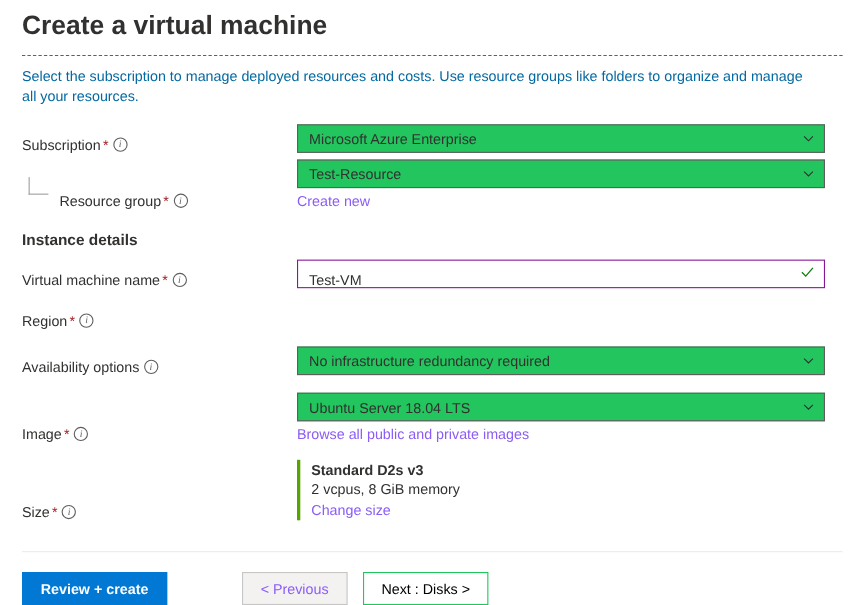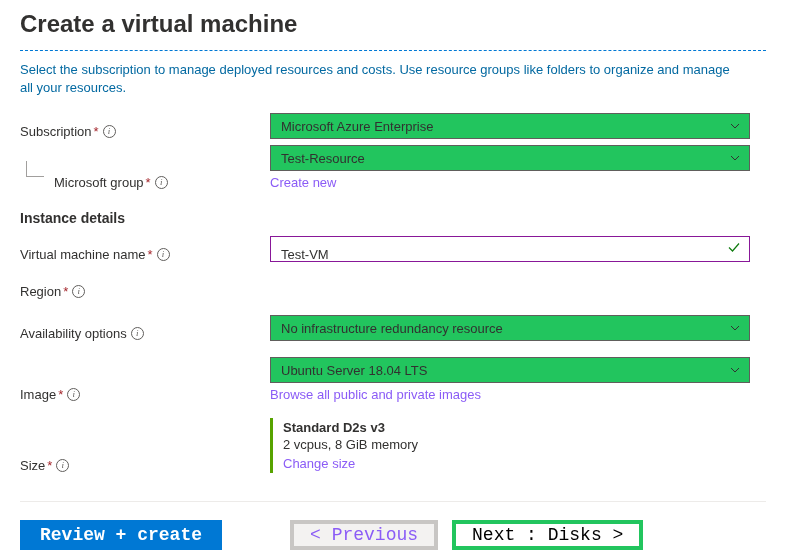--- a/index.html
+++ b/index.html
@@ -129,27 +129,26 @@
     .footer-divider {
       border: none;
       border-top: 1px solid #edebe9;
       margin-top: 28px;
       margin-bottom: 18px;
     }
     .footer-buttons { display: flex; gap: 14px; align-items: center; }
     .btn {
       height: 30px;
       padding: 0 16px;
-      font-size: 18px;
-      border: 4px solid #22c55e;
+      font-size: 13px;
+      border: 1px solid #22c55e;
       background: #fff;
       cursor: pointer;
       display: inline-flex;
       align-items: center;
-      font-family: Liberation Mono, monospace;
     }
     .btn-primary {
       background: #0078d4;
       border-color: #0078d4;
       color: #fff;
       font-weight: 600;
     }
     .btn-disabled {
       color: #8b5cf6;
       border-color: #c8c6c4;
@@ -180,21 +179,21 @@
             <path d="M2 4 L6 8 L10 4" stroke="#323130" stroke-width="1" fill="none"></path>
           </svg>
       </span>
     </div>
   </div>
 </div>
 
 <div class="form-row resource-group-row row-gap-lg">
   <div class="label-col">
     <span class="tree-connector"></span>
-    <span style="margin-left:14px;" class="label-text">Microsoft group</span>
+    <span style="margin-left:14px;" class="label-text">Resource group</span>
     <span class="required">*</span>
     <span class="info-icon">i</span>
   </div>
   <div class="field-col">
     <div class="dropdown">
       <span>Test-Resource</span>
       <span class="chevron">
         <svg width="12" height="12" viewBox="0 0 12 12">
             <path d="M2 4 L6 8 L10 4" stroke="#323130" stroke-width="1" fill="none"></path>
           </svg>
@@ -232,21 +231,21 @@
   </div>
 </div>
 
 <div class="form-row row-gap-lg">
   <div class="label-col">
     <span class="label-text">Availability options</span>
     <span class="info-icon">i</span>
   </div>
   <div class="field-col">
     <div class="dropdown">
-      <span>No infrastructure redundancy resource</span>
+      <span>No infrastructure redundancy required</span>
       <span class="chevron">
         <svg width="12" height="12" viewBox="0 0 12 12">
             <path d="M2 4 L6 8 L10 4" stroke="#323130" stroke-width="1" fill="none"></path>
           </svg>
       </span>
     </div>
   </div>
 </div>
 
 <div class="form-row row-gap-lg">

